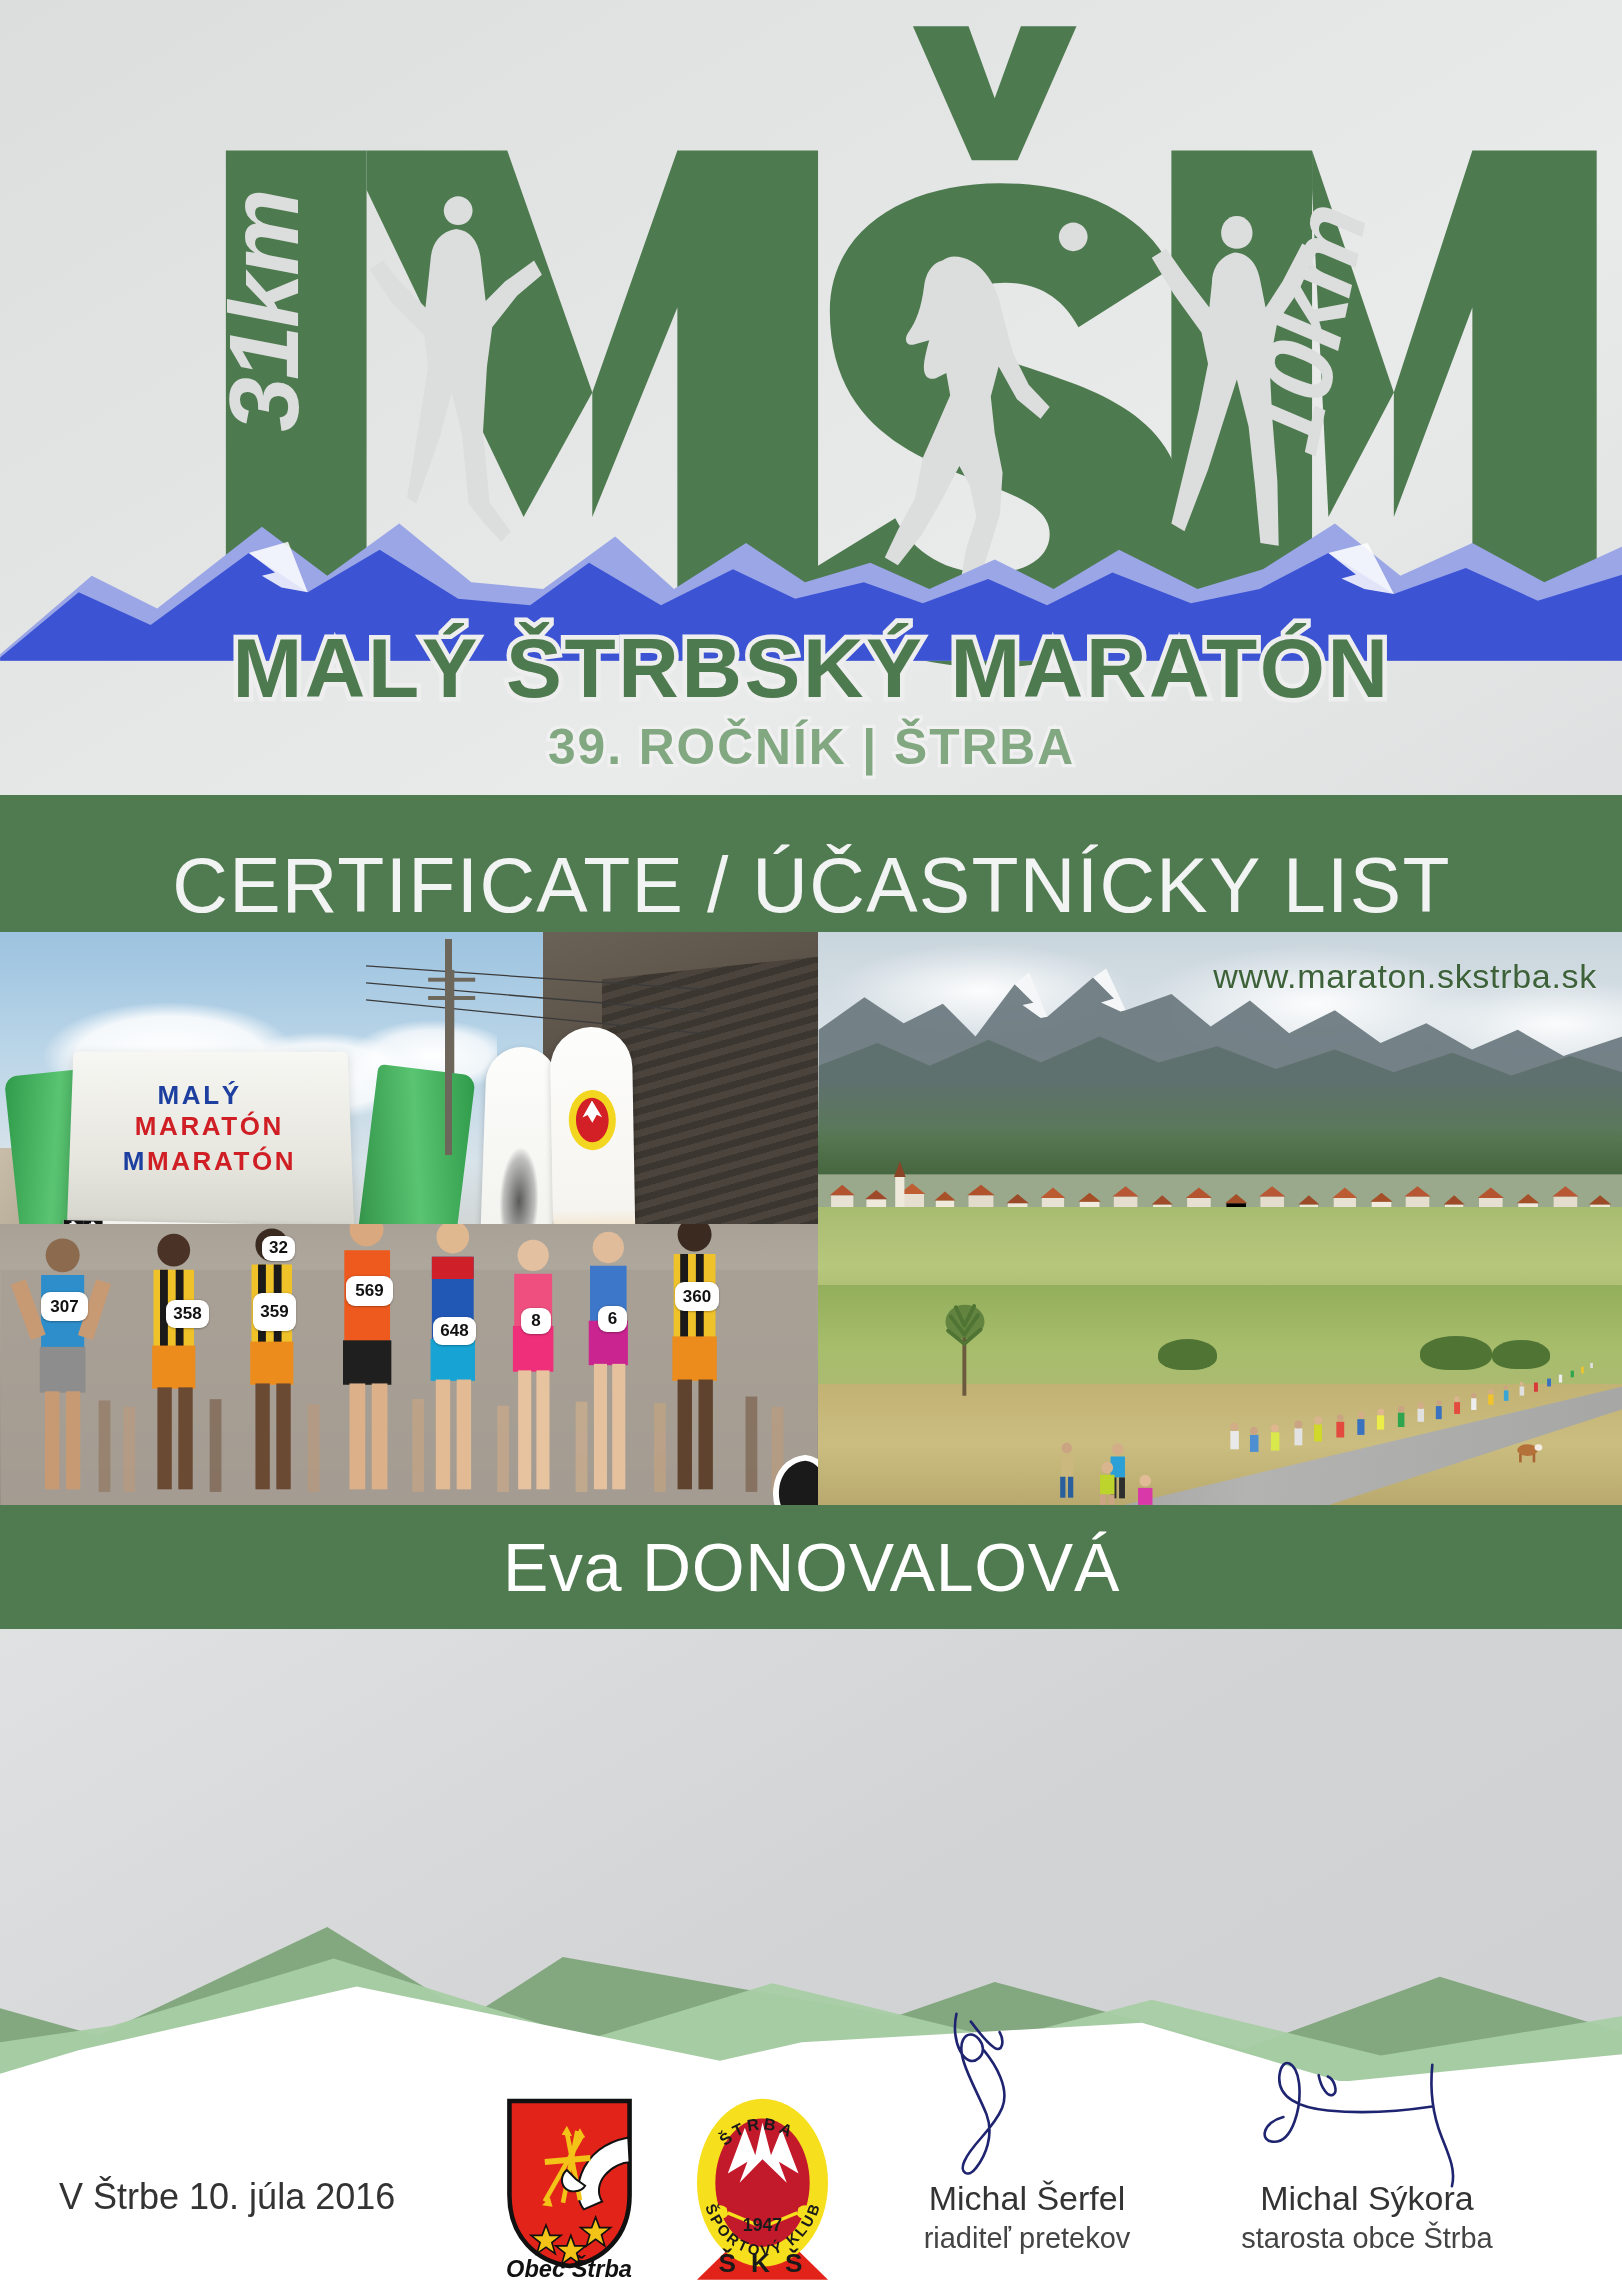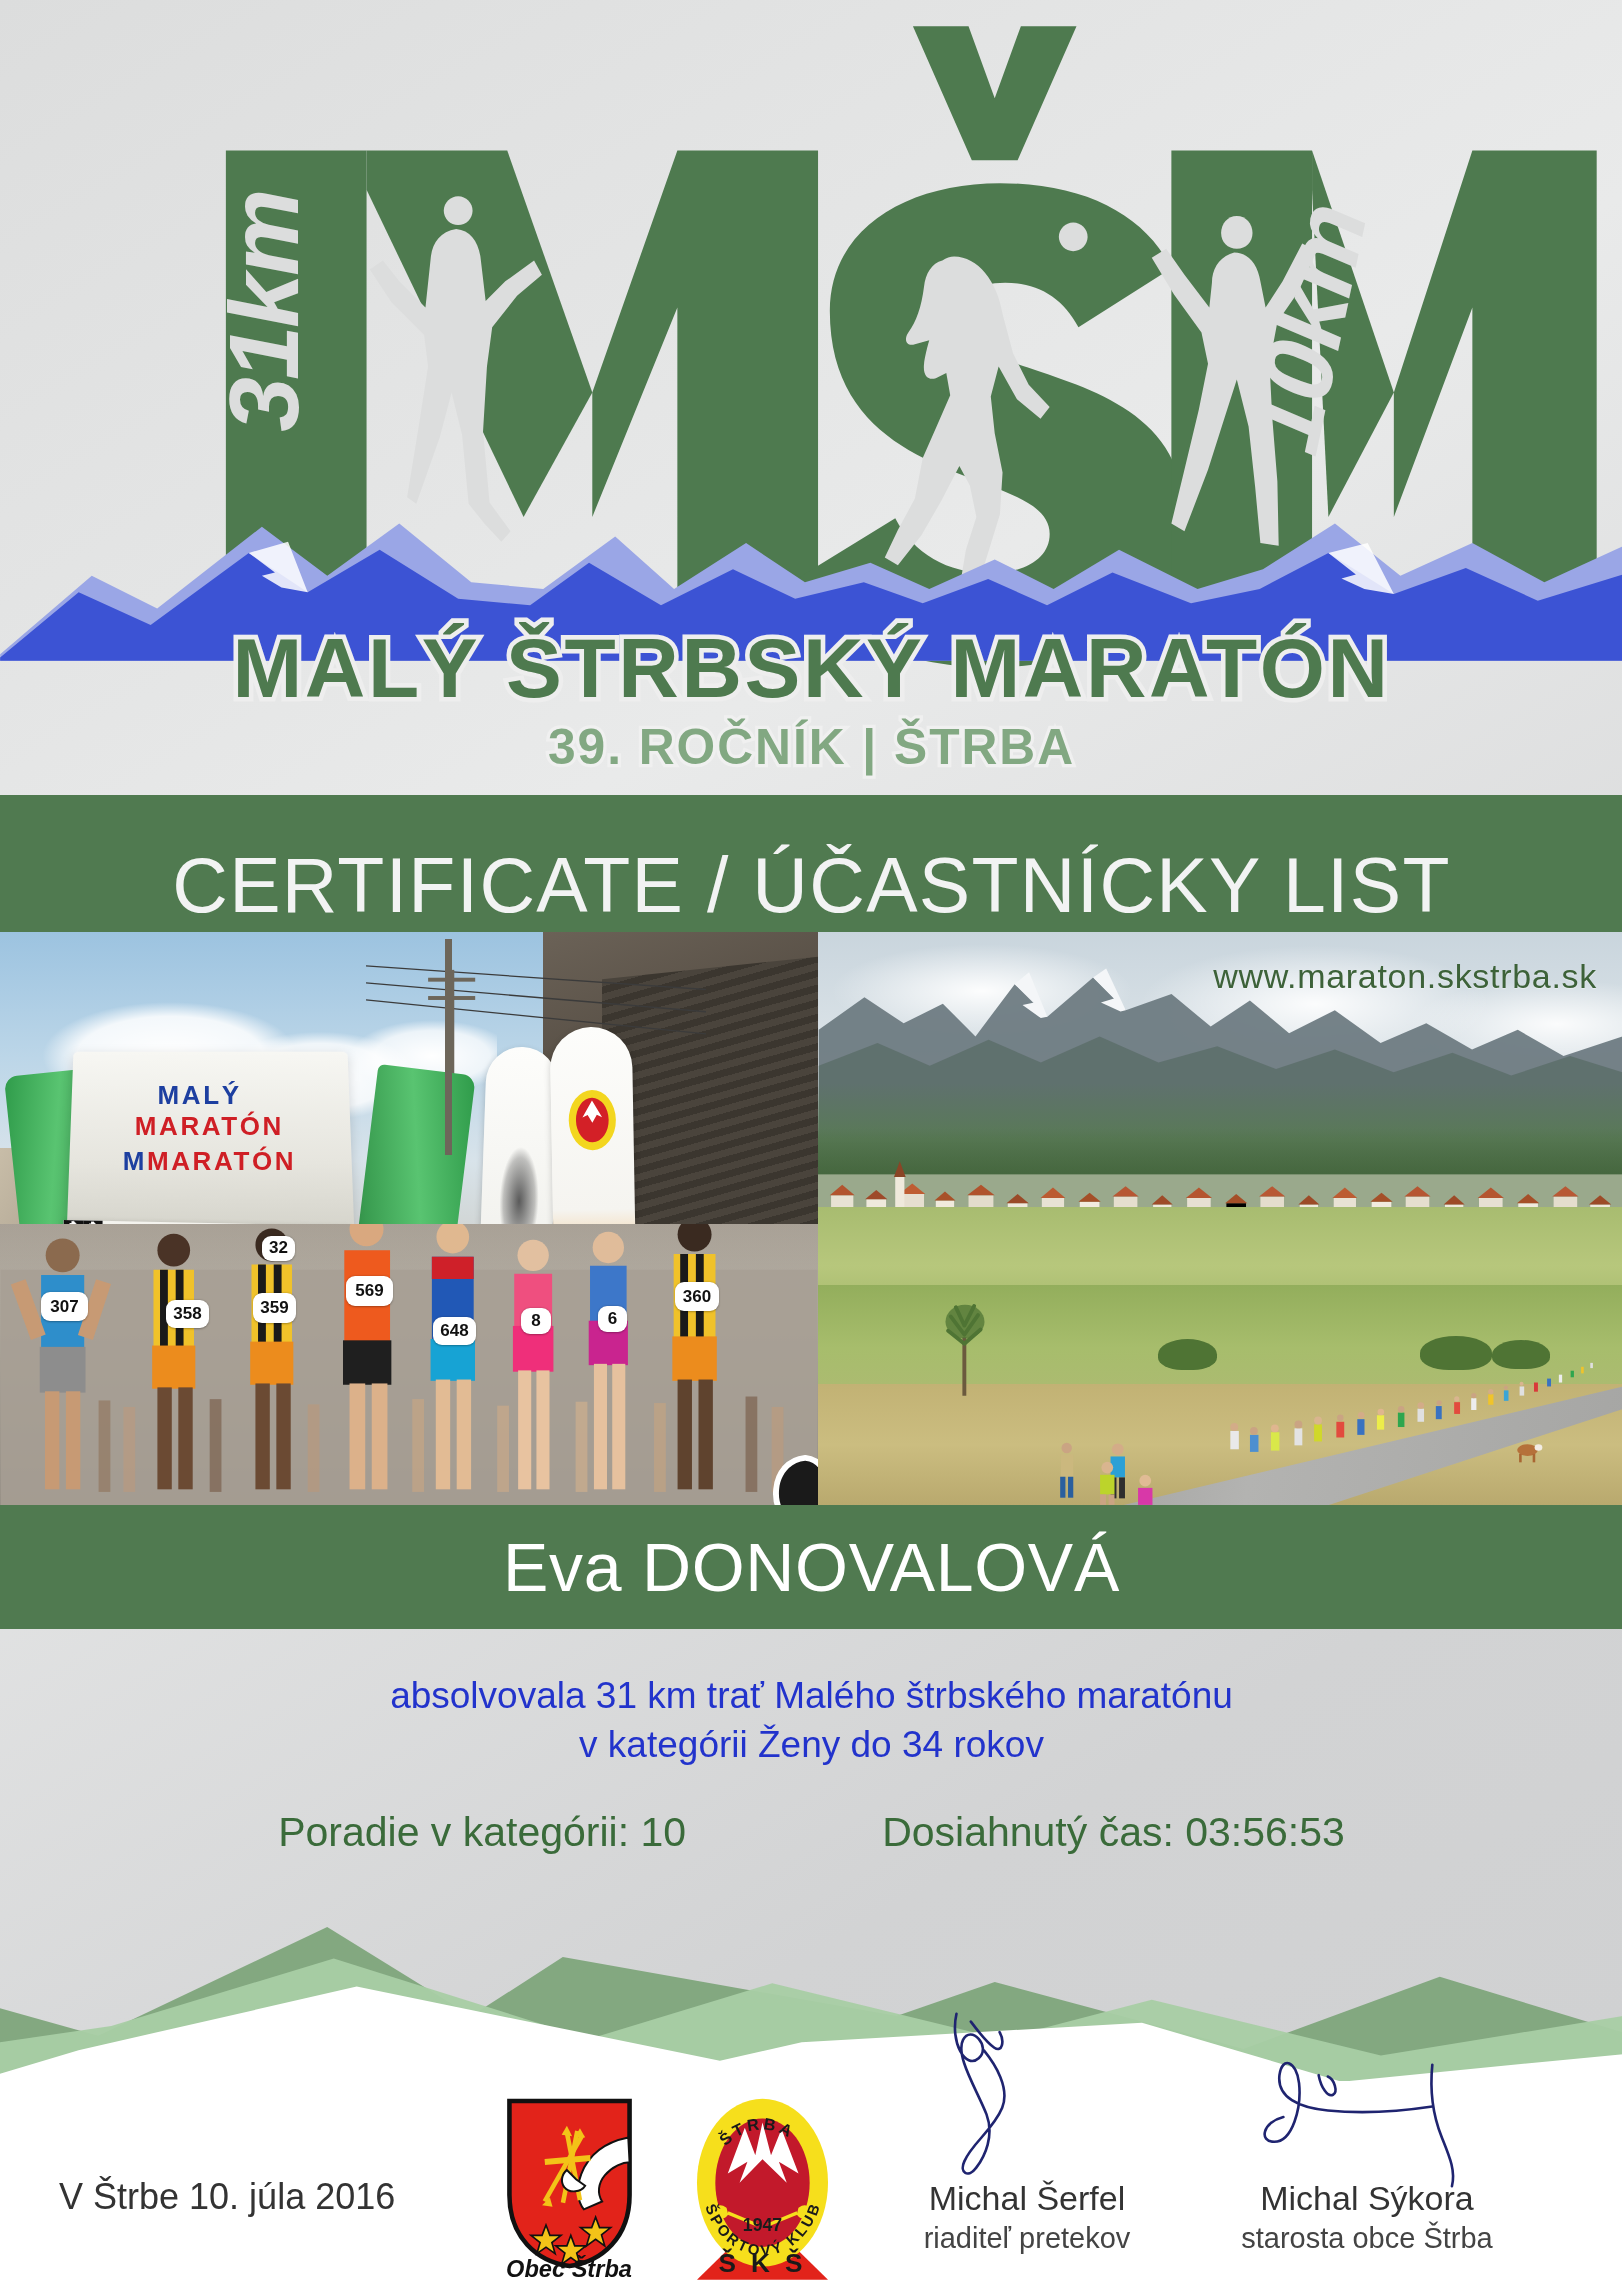--- a/index.html
+++ b/index.html
@@ -396,21 +396,21 @@
             <rect x="880" y="272" width="18" height="138" fill="#dfb68c"></rect>
             <rect x="1000" y="274" width="18" height="136" fill="#cfa67c"></rect>
             <rect x="1140" y="264" width="18" height="146" fill="#6b4a33"></rect>
             <rect x="1180" y="280" width="18" height="130" fill="#c49a76"></rect>
           </g>
         </svg>
 
         
         <div class="bib" style="left:41px;  top:68px; width:47px; height:29px;">307</div>
         <div class="bib" style="left:166px; top:76px; width:43px; height:27.5px;">358</div>
-        <div class="bib" style="left:253px; top:69px; width:43px; height:30px;">359</div>
+        <div class="bib" style="left:253px; top:69px; width:43px; height:38px;">359</div>
         <div class="bib" style="left:346px; top:52px;  width:47px; height:30px;">569</div>
         <div class="bib" style="left:433px; top:93px; width:43px; height:27.5px;">648</div>
         <div class="bib" style="left:521px; top:84px; width:30px; height:26px;">8</div>
         <div class="bib" style="left:598px; top:82px; width:29px; height:26px;">6</div>
         <div class="bib" style="left:675px;top:58px;  width:44px; height:29px;">360</div>
         <div class="bib" style="left:262px; top:11.8px;  width:33px; height:25px;">32</div>
       </div>
 
       <svg class="msm-badge" viewBox="0 0 310 450">
         <g stroke="#ffffff" stroke-width="18" stroke-linejoin="round" fill="none">
@@ -585,28 +585,20 @@
       </svg>
 
       <div class="pr-url">www.maraton.skstrba.sk</div>
     </div>
   </div>
 
   <div class="name-banner">
     <div class="name-banner-text">Eva DONOVALOVÁ</div>
   </div>
 
-  <div class="details">
-    <div class="detail-line l1">absolvovala 31 km trať Malého štrbského maratónu</div>
-    <div class="detail-line l2">v kategórii Ženy do 34 rokov</div>
-    <div class="results">
-      <div class="result-item">Poradie v kategórii: 10</div>
-      <div class="result-item">Dosiahnutý čas: 03:56:53</div>
-    </div>
-  </div>
 
   <svg class="mountains" viewBox="0 0 2480 360" preserveAspectRatio="none">
     <path d="M0,188 L150,230 L500,64 L720,200 L860,110 L1370,200 L1520,148 L1900,250 L2200,140 L2480,225 L2480,360 L0,360 Z" fill="#7ca478" opacity="0.92"></path>
     <path d="M0,240 L170,215 L510,112 L900,235 L1180,150 L1530,235 L1760,175 L2110,260 L2480,200 L2480,360 L0,360 Z" fill="#a8ceA4" opacity="0.95"></path>
     <path d="M0,288 L120,252 L545,155 L1100,268 L1225,240 L1745,210 L2050,300 L2480,258 L2480,360 L0,360 Z" fill="#ffffff"></path>
   </svg>
 
   <div class="footer">
     <div class="footer-inner">
 

